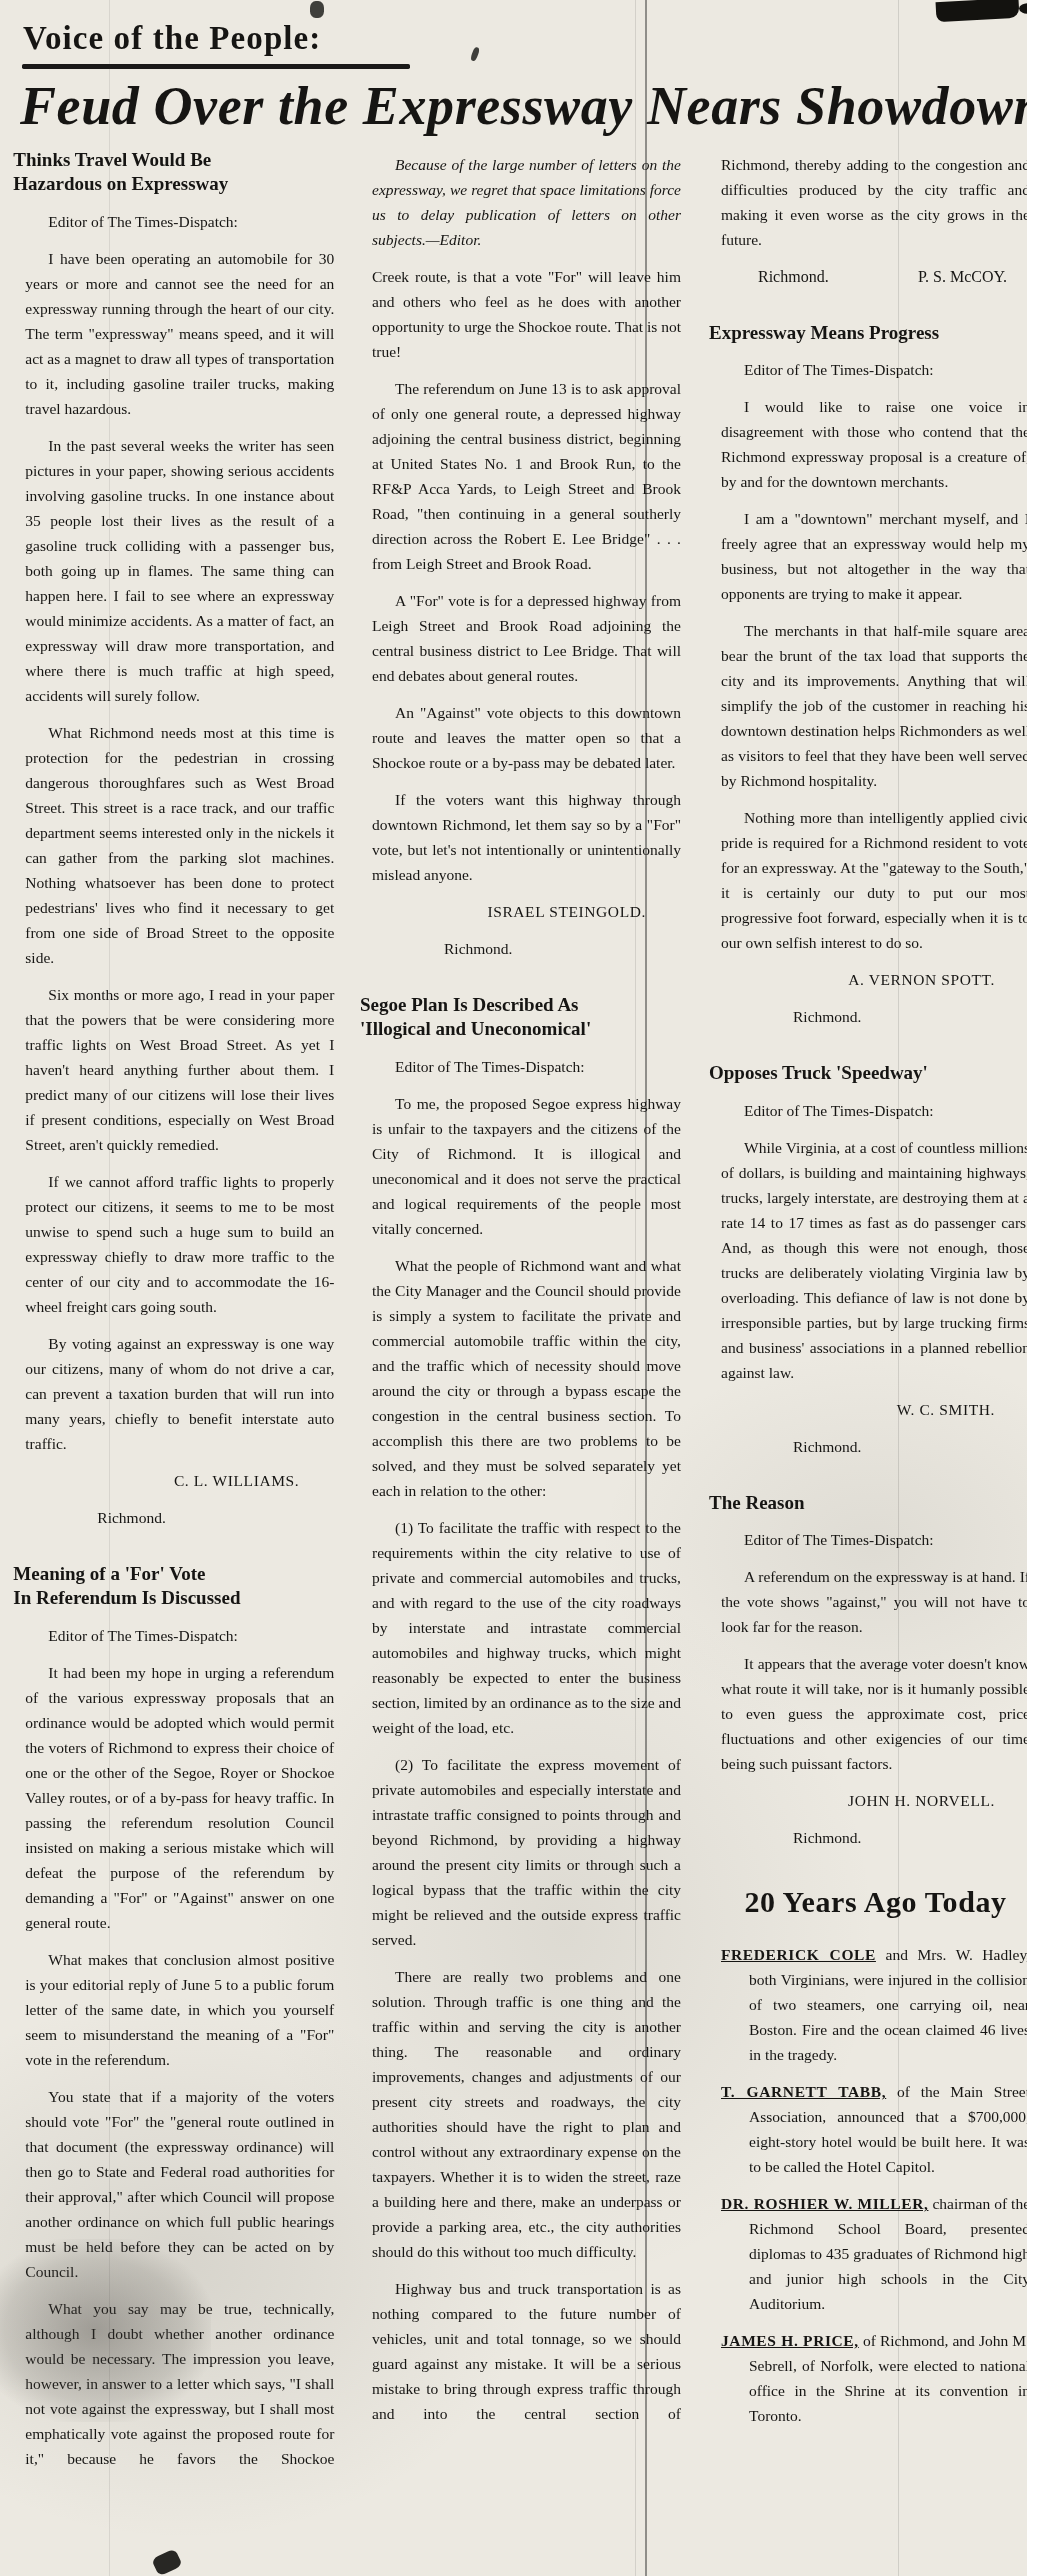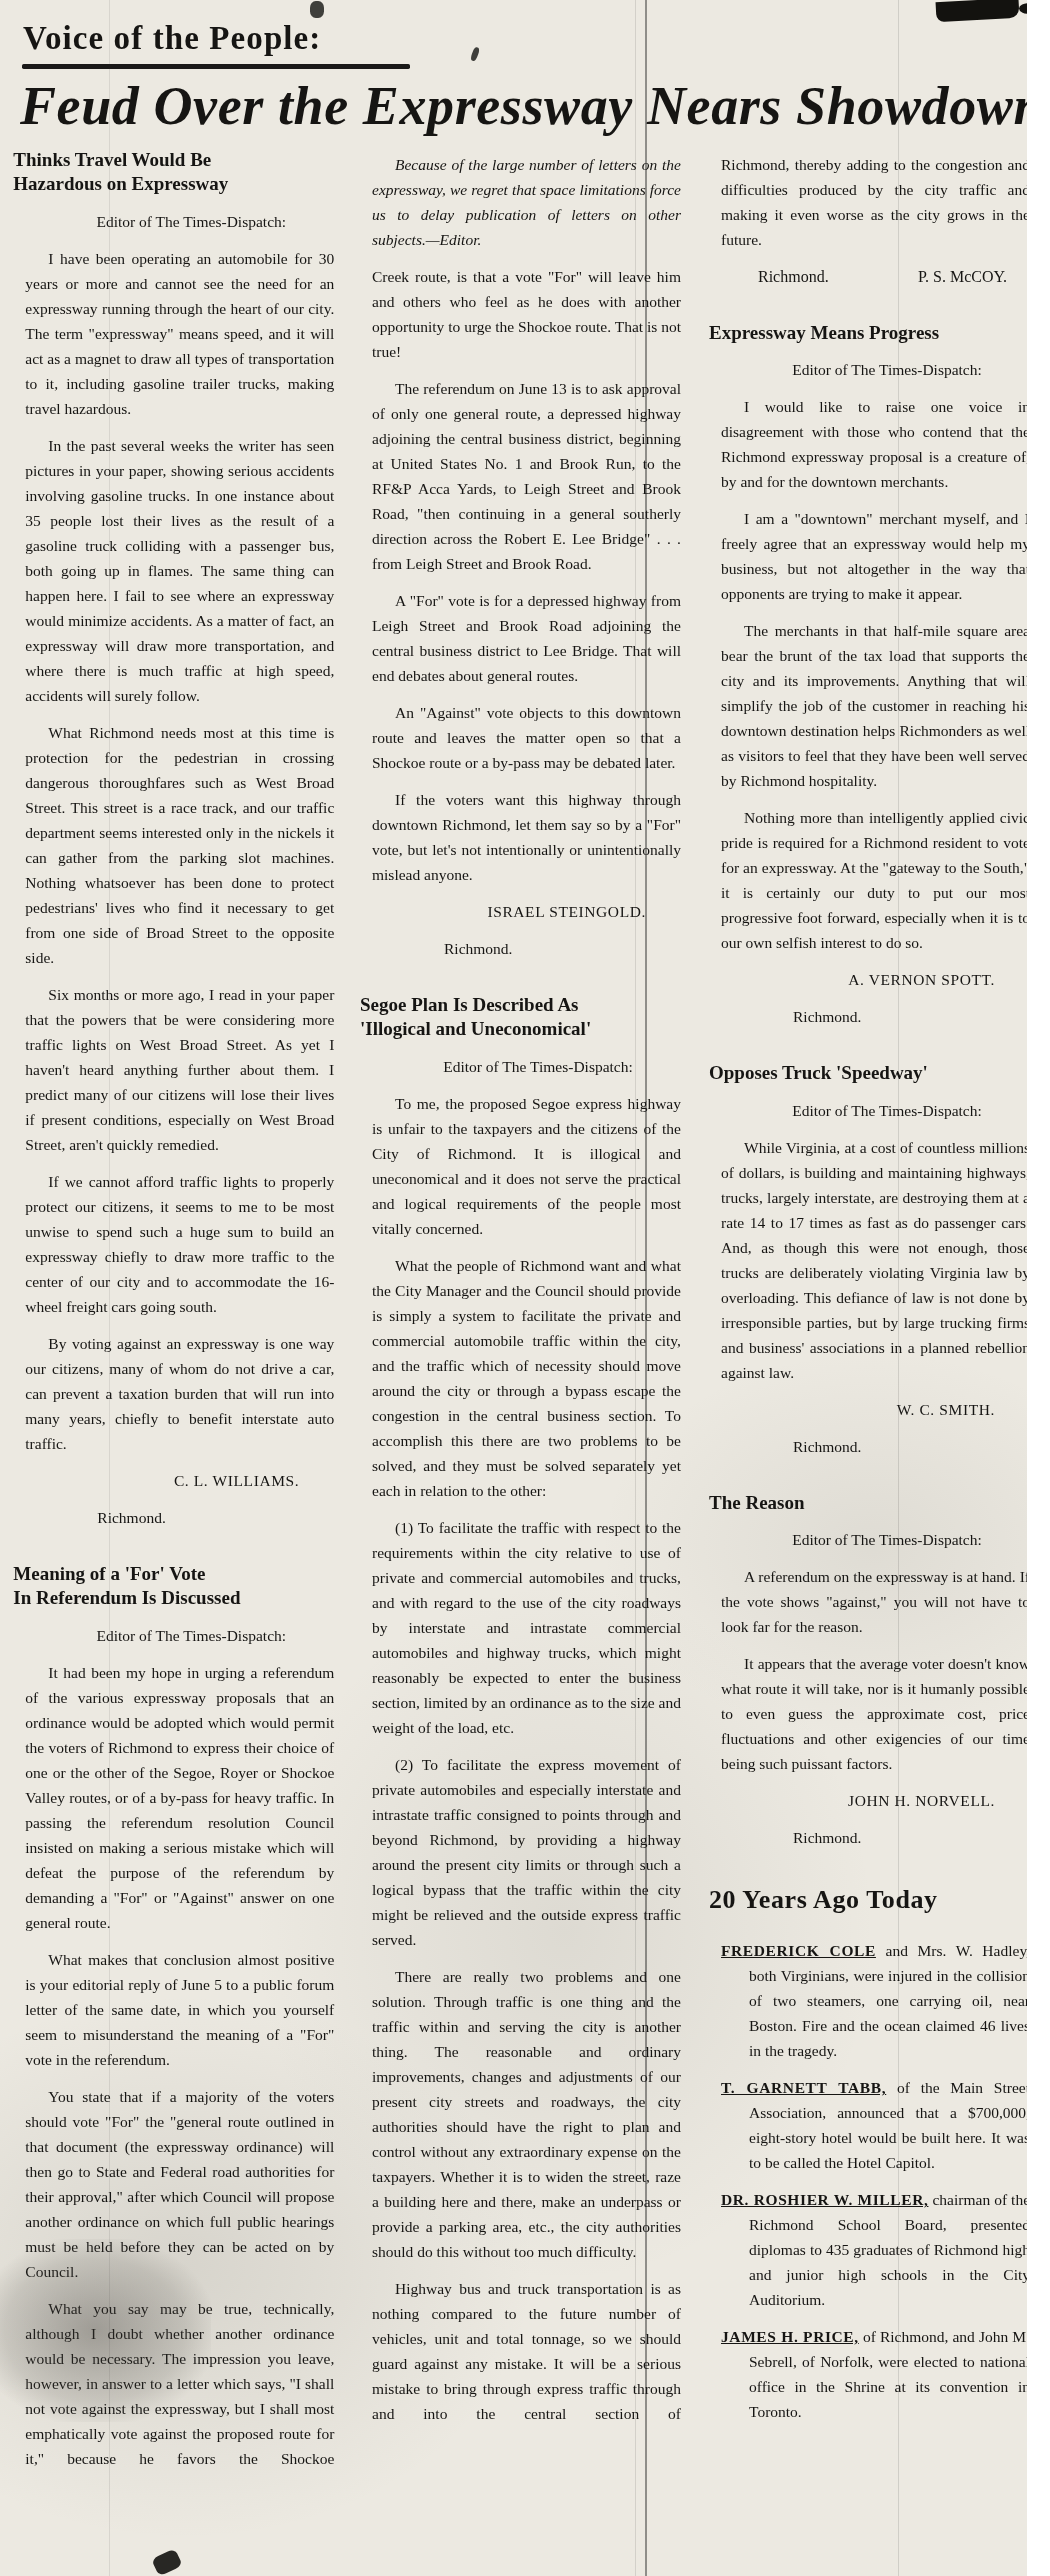--- a/index.html
+++ b/index.html
@@ -36,31 +36,31 @@
   .col-2{left:360px;top:140px;}
   .col-3{left:709px;top:140px;}
   .col p{margin:12px;font-size:15.5px;line-height:25px;text-indent:23px;}
   p.noindent{text-indent:0;}
   p.cut{text-align-last:justify;}
   .letter-title{
     margin:32px 0 5.5px 0;font-size:19px;line-height:24.4px;
     font-weight:bold;white-space:pre-line;text-align:left;
   }
   .letter-title.first{margin-top:16px;}
-  .salutation{margin:0;font-size:15.5px;line-height:25px;text-indent:0;text-align:center;}
+  .salutation{margin:0;font-size:15.5px;line-height:25px;text-indent:0;text-align:left;}
   .sig-name{margin:1.1px 0 0 0;font-size:16px;line-height:25px;text-align:right;padding-right:35px;letter-spacing:0.6px;}
   .sig-place{margin:0 0 0 0;font-size:15.5px;line-height:25px;padding-left:49px;text-align:left;}
   .sig-row{display:flex;justify-content:space-between;font-size:16px;line-height:25px;padding:0 35px 0 49px;}
   .editor-note{
     margin:7.8px 0 29px 0;font-size:15.5px;line-height:25.5px;
     font-style:italic;text-indent:23px;
   }
   .section-title{
-    margin:35px 0 23px 0;font-size:26px;font-weight:bold;
-    text-align:left;letter-spacing:0.6px;
+    margin:35px 0 23px 0;font-size:30px;font-weight:bold;
+    text-align:center;letter-spacing:0.6px;
   }
   .news-item{
     margin:0 0 18px 0;font-size:15.5px;line-height:24.4px;
     padding-left:28px;text-indent:-28px !important;
   }
   .news-item .lead{font-weight:bold;text-decoration:underline;letter-spacing:0.6px;}
   
   .crease{position:absolute;top:0;height:2576px;width:1.1px;pointer-events:none;}
   .crease-a{left:109px;background:rgba(40,40,40,0.10);}
   .crease-b{left:645px;background:rgba(30,30,30,0.45);width:1.7px;}

